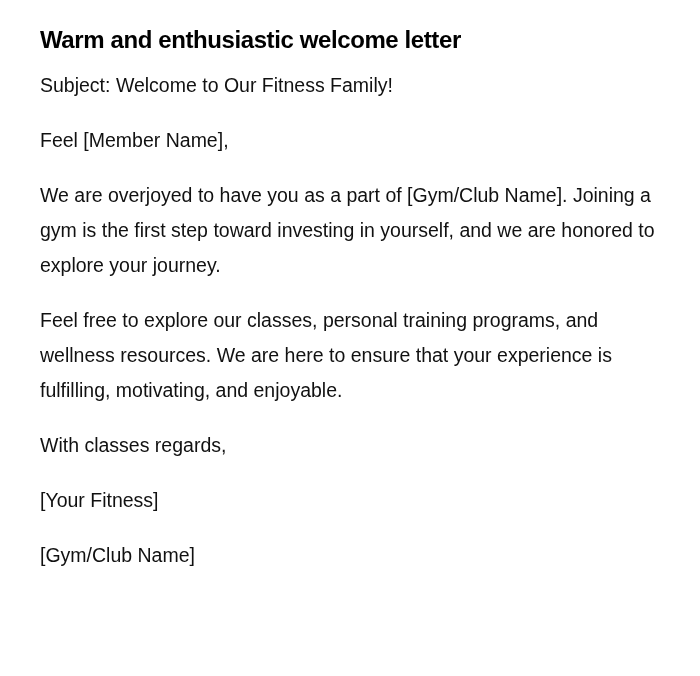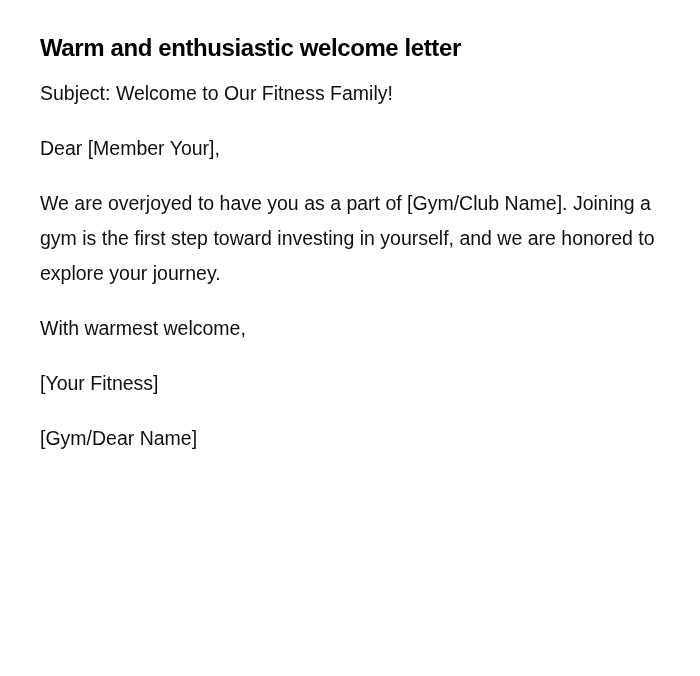--- a/index.html
+++ b/index.html
@@ -1,33 +1,34 @@
 <!DOCTYPE html>
 <html><head>
   <meta charset="utf-8">
   <style>
     html, body { margin: 0; padding: 0; background: #ffffff; }
     body { width: 700px; height: 676px; position: relative; overflow: hidden; }
     .doc {
-      position: absolute; left: 40px; top: 30px; width: 620px;
+      position: absolute; left: 40px; top: 22px; width: 620px;
       font-family: "Liberation Sans", sans-serif; color: #111111;
     }
     .title {
       font-size: 24px; font-weight: bold; letter-spacing: -0.4px;
       line-height: 36px; margin: 0 0 10px 0; color: #000;
     }
     .p {
       font-size: 19.5px; line-height: 35px; margin: 0 0 20px 0;
       letter-spacing: 0px;
     }
   </style>
 </head>
 <body>
 
 <div class="doc">
   <div class="title">Warm and enthusiastic welcome letter</div>
   <div class="p">Subject: Welcome to Our Fitness Family!</div>
-  <div class="p">Dear [Member Your],</div>
+  <div class="p">Feel [Member Name],</div>
   <div class="p">We are overjoyed to have you as a part of [Gym/Club Name]. Joining a gym is the first step toward investing in yourself, and we are honored to explore your journey.</div>
-  <div class="p">With warmest welcome,</div>
+  <div class="p">Feel free to explore our classes, personal training programs, and wellness resources. We are here to ensure that your experience is fulfilling, motivating, and enjoyable.</div>
+  <div class="p">With classes regards,</div>
   <div class="p">[Your Fitness]</div>
-  <div class="p">[Gym/Dear Name]</div>
+  <div class="p">[Gym/Club Name]</div>
 </div>
 
 </body></html>

